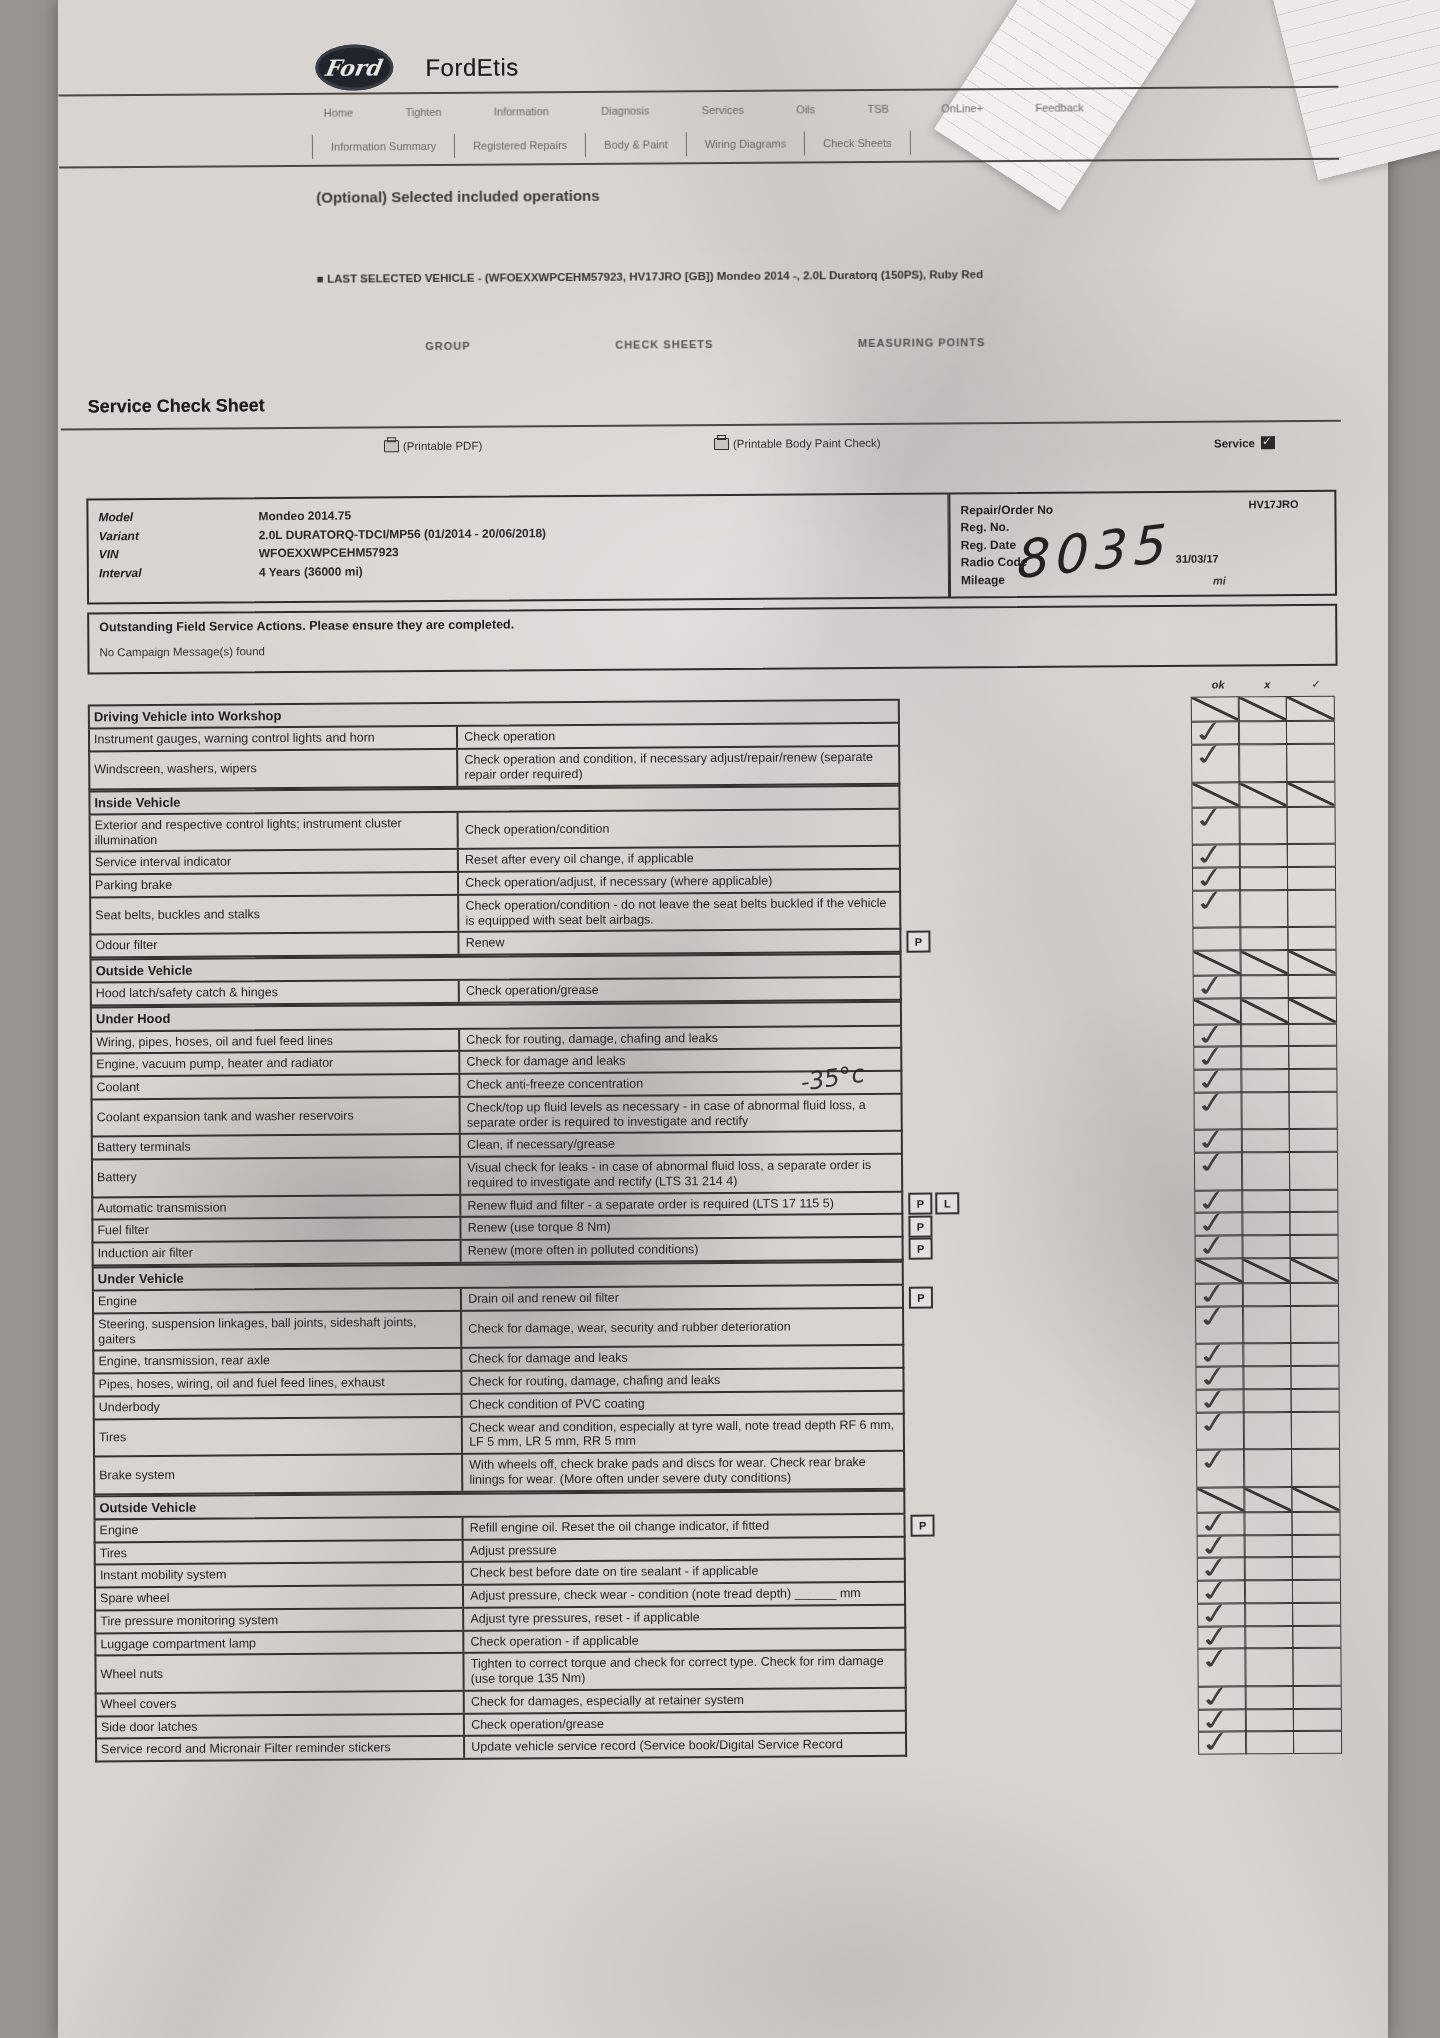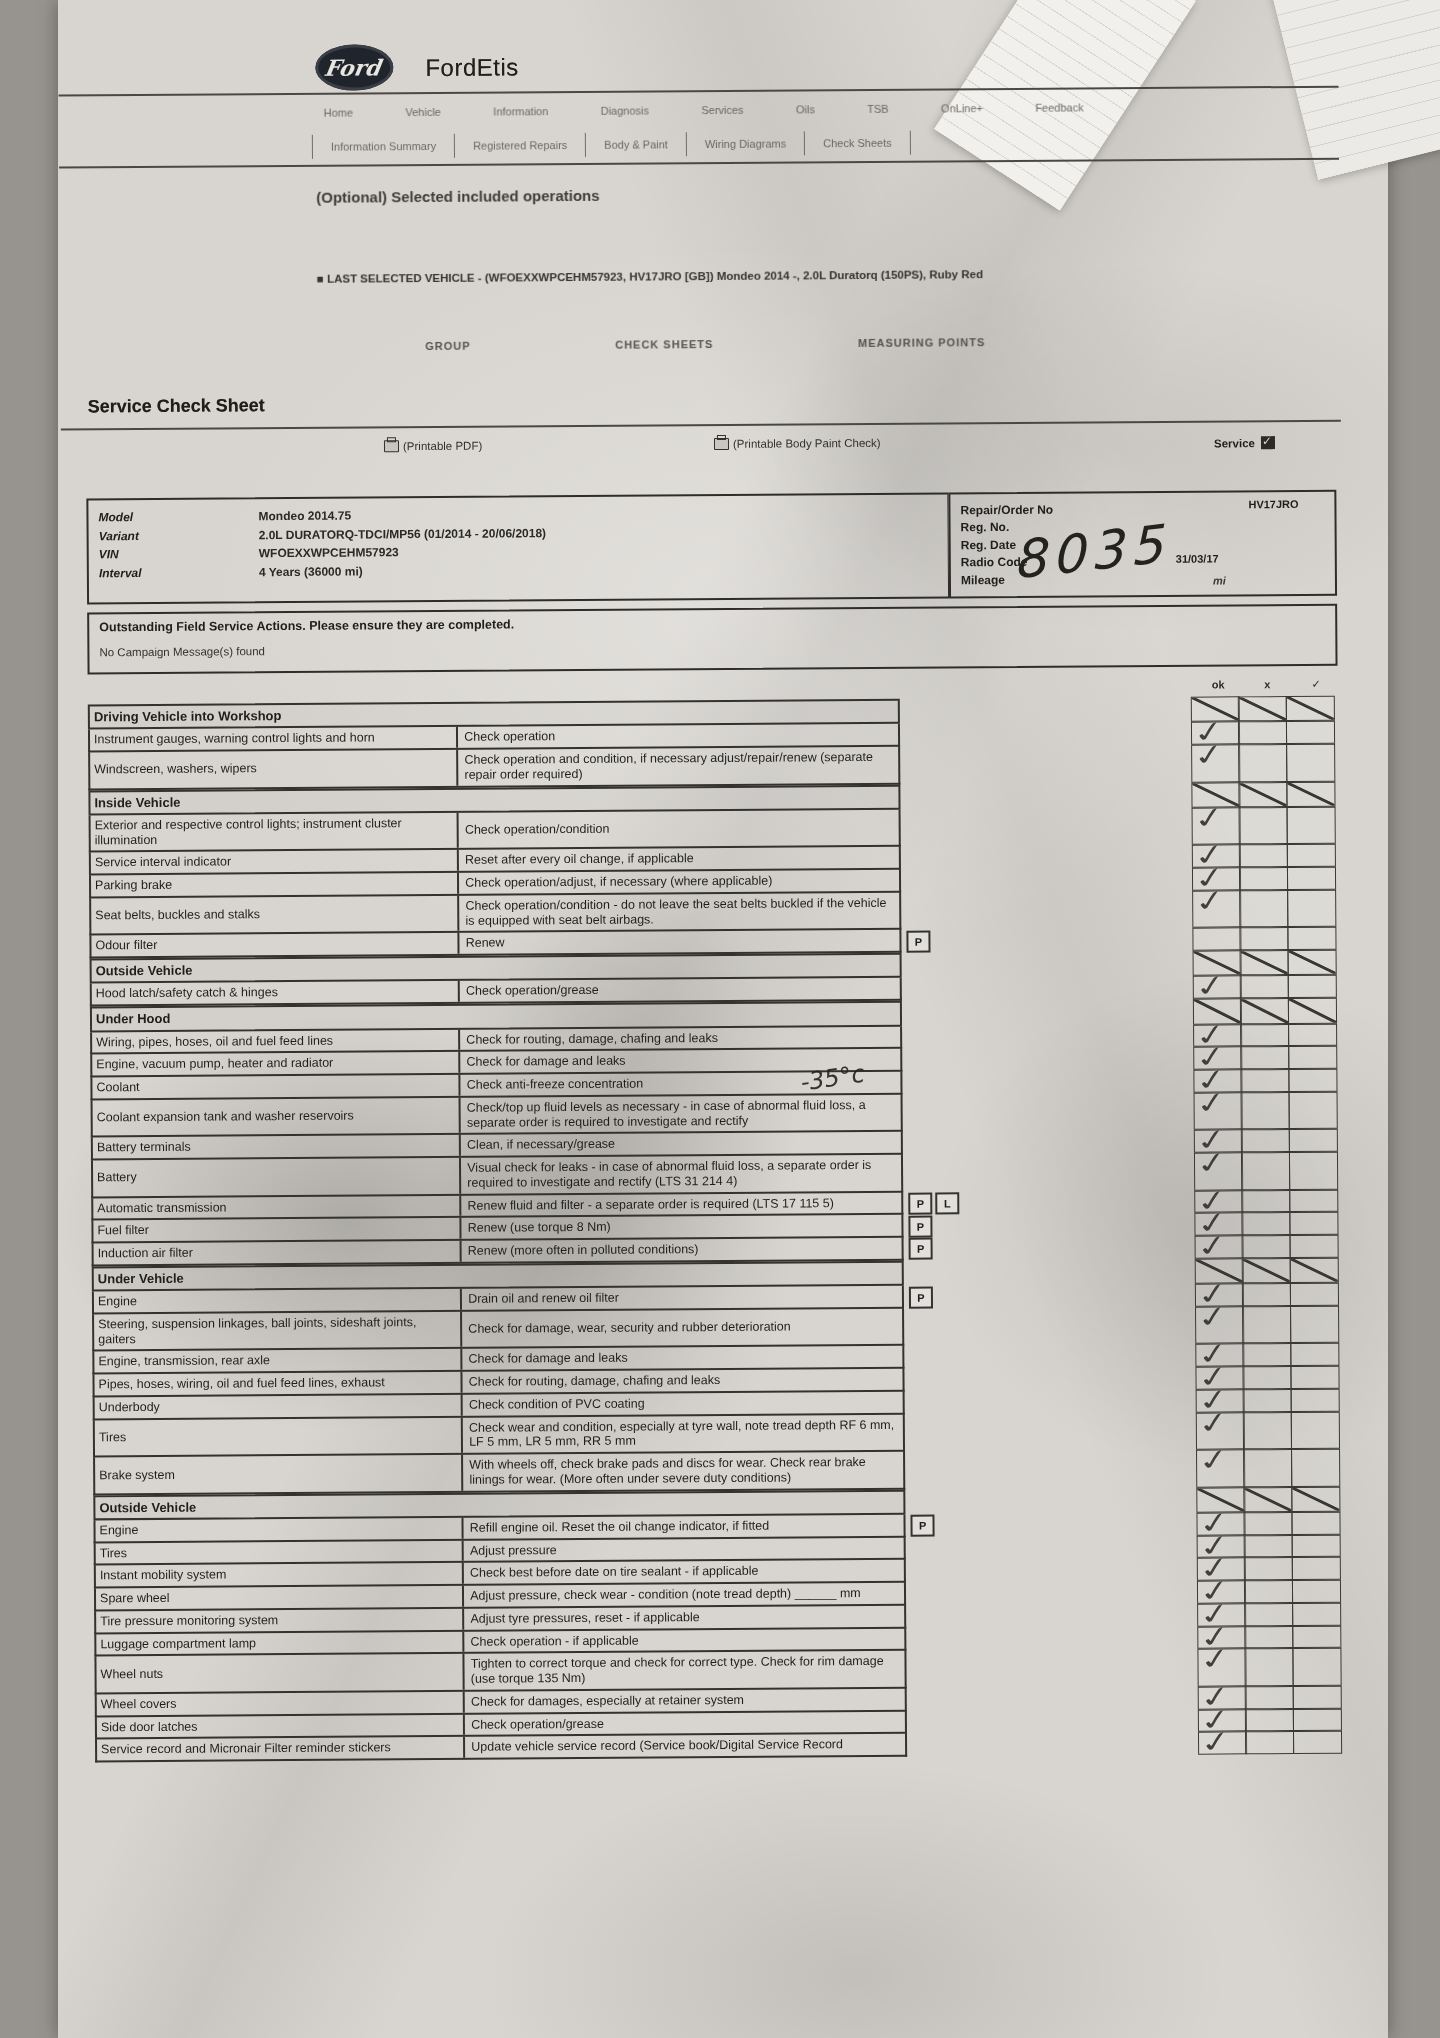--- a/index.html
+++ b/index.html
@@ -85,21 +85,21 @@
 
   
   #outstanding-box{left:90px;top:608px;width:1250px;height:62px;border-top:2.5px solid #2f2d2b;
     border-bottom:2.5px solid #2f2d2b;border-left:2px solid #2f2d2b;border-right:2px solid #2f2d2b;
     padding:6px 10px;box-sizing:border-box;}
   #outstanding-title{font-size:12.5px;font-weight:bold;}
   #campaign-msg{font-size:11.5px;margin-top:12px;color:#34322f;}
 
   
   #check-headers{left:1196px;top:682px;width:147px;display:flex;font-size:11px;font-weight:bold;color:#2d2b28;}
-  #check-headers span{width:49px;text-align:center;}
+  #check-headers span{width:49px;text-align:center;font-style:italic;}
 
   
   #checklist{left:90px;top:700px;width:1250px;}
   .cl-row{display:flex;align-items:stretch;}
   .cl-table{display:flex;width:812px;border-left:2px solid #34322f;border-right:2px solid #34322f;
     border-bottom:2px solid #34322f;box-sizing:border-box;}
   .cl-row:first-child .cl-table{border-top:2.5px solid #34322f;}
   .cl-item{width:368px;padding:3px 6px 3px 4px;font-size:12.5px;line-height:1.18;box-sizing:border-box;
     display:flex;align-items:center;}
   .cl-action{width:444px;border-left:2px solid #34322f;padding:3px 6px;font-size:12.5px;line-height:1.18;
@@ -129,21 +129,21 @@
 
   <div class="sheet">
 
     <div class="abs" id="ford-logo">
         <span>Ford</span>
       </div>
     <div class="abs soft" id="brand">FordEtis</div>
     <div class="abs hr" id="hr1"></div>
     <div class="abs blurry" id="nav-row">
         <span>Home</span>
-        <span>Vehicle</span>
+        <span>Tighten</span>
         <span>Information</span>
         <span>Diagnosis</span>
         <span>Services</span>
         <span>Oils</span>
         <span>TSB</span>
         <span>OnLine+</span>
         <span>Feedback</span>
       </div>
     <div class="abs blurry" id="tab-row">
         <span class="tab">Information Summary</span>

